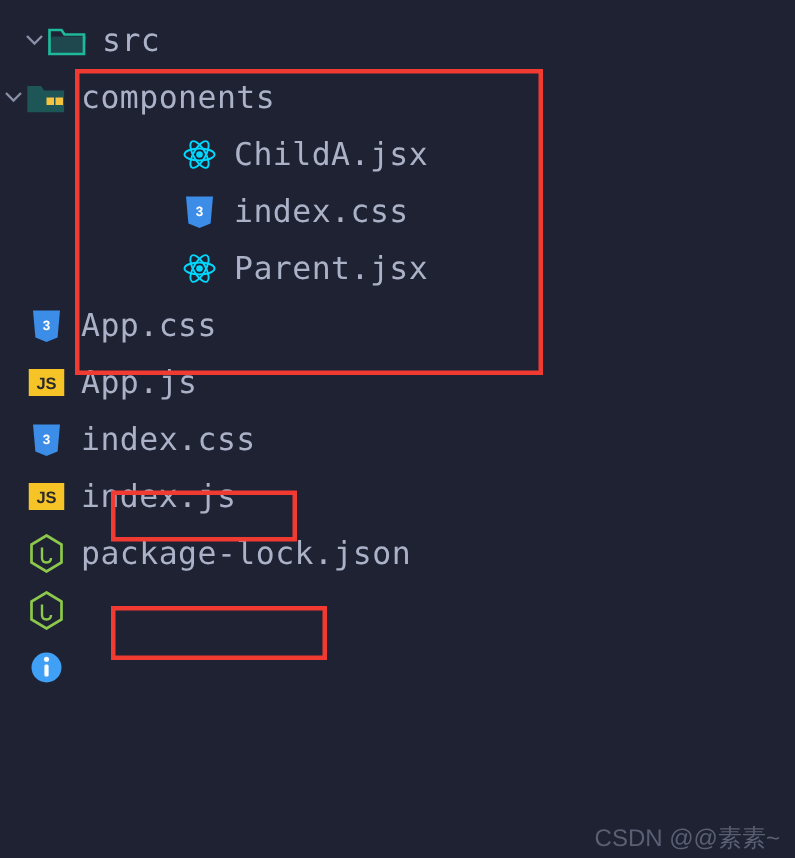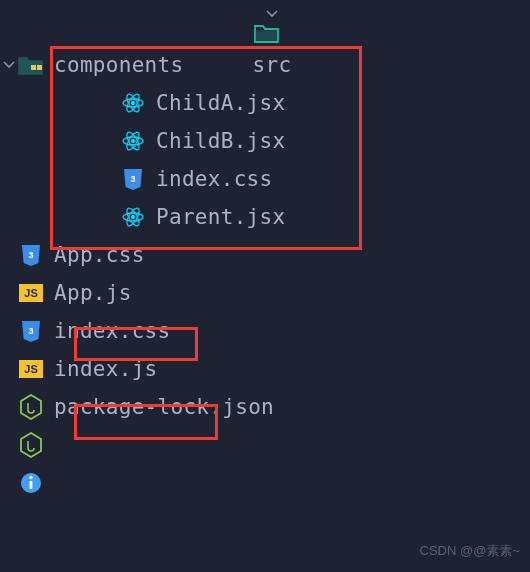--- a/index.html
+++ b/index.html
@@ -2,27 +2,27 @@
 <html><head>
 <meta charset="utf-8">
 <style>
   * { margin:0; padding:0; box-sizing:border-box; }
   html,body { width:530px; height:572px; background:#1e2233; font-family:Menlo,Consolas,monospace; overflow:hidden; }
   .tree { padding:8px 0 0 0; color:#abb2c7; font-size:21px; line-height:38px; }
   .row { display:flex; align-items:center; height:38px; white-space:nowrap; position:relative; }
   .chev { width:18px; display:inline-flex; justify-content:center; color:#888fa6; font-size:16px; }
   .icon { width:26px; height:26px; display:inline-flex; align-items:center; justify-content:center; margin-right:10px; flex-shrink:0; }
   .label { letter-spacing:0.3px; }
-  .i0 { padding-left:14px;flex-direction:column; }
+  .i0 { padding-left:14px; }
   .i1 { }
   .i2 { padding-left:102px; }
   .redbox1 { position:absolute; left:50px; top:46px; width:312px; height:204px; border:3px solid #f03a32; pointer-events:none; }
   .redbox2 { position:absolute; left:74px; top:327px; width:124px; height:34px; border:3px solid #f03a32; pointer-events:none; }
   .redbox3 { position:absolute; left:74px; top:404px; width:144px; height:36px; border:3px solid #f03a32; pointer-events:none; }
-  .watermark { position:absolute; right:10px; bottom:12px; color:#5a5f73; font-size:13px; font-family:sans-serif; }
+  .watermark { position:absolute; right:10px; bottom:2px; color:#5a5f73; font-size:16px; font-family:sans-serif; }
   svg { display:block; }
 </style>
 </head>
 <body>
 
 <div class="tree">
 
   <div class="row i0">
     <span class="chev">
       <svg width="12" height="12" viewBox="0 0 12 12">
@@ -61,34 +61,20 @@
           <svg width="24" height="24" viewBox="-12 -12 24 24">
             <circle r="2.2" fill="#00d8ff"></circle>
             <g stroke="#00d8ff" stroke-width="1.3" fill="none">
               <ellipse rx="10" ry="4"></ellipse>
               <ellipse rx="10" ry="4" transform="rotate(60)"></ellipse>
               <ellipse rx="10" ry="4" transform="rotate(120)"></ellipse>
             </g>
           </svg>
         </span>
         <span class="label">ChildA.jsx</span>
-      </div>
-      <div class="row i2">
-        <span class="chev"></span>
-        <span class="icon">
-          <svg width="24" height="24" viewBox="-12 -12 24 24">
-            <circle r="2.2" fill="#00d8ff"></circle>
-            <g stroke="#00d8ff" stroke-width="1.3" fill="none">
-              <ellipse rx="10" ry="4"></ellipse>
-              <ellipse rx="10" ry="4" transform="rotate(60)"></ellipse>
-              <ellipse rx="10" ry="4" transform="rotate(120)"></ellipse>
-            </g>
-          </svg>
-        </span>
-        <span class="label">ChildB.jsx</span>
       </div>
       <div class="row i2">
         <span class="chev"></span>
         <span class="icon">
           <svg width="22" height="24" viewBox="0 0 22 24">
             <path d="M2 2 h18 l-1.6 18 L11 23 L3.6 20 Z" fill="#3b8de8"></path>
             <text x="11" y="15" text-anchor="middle" font-size="9" font-family="sans-serif" fill="#fff" font-weight="bold">3</text>
           </svg>
         </span>
         <span class="label">index.css</span>

